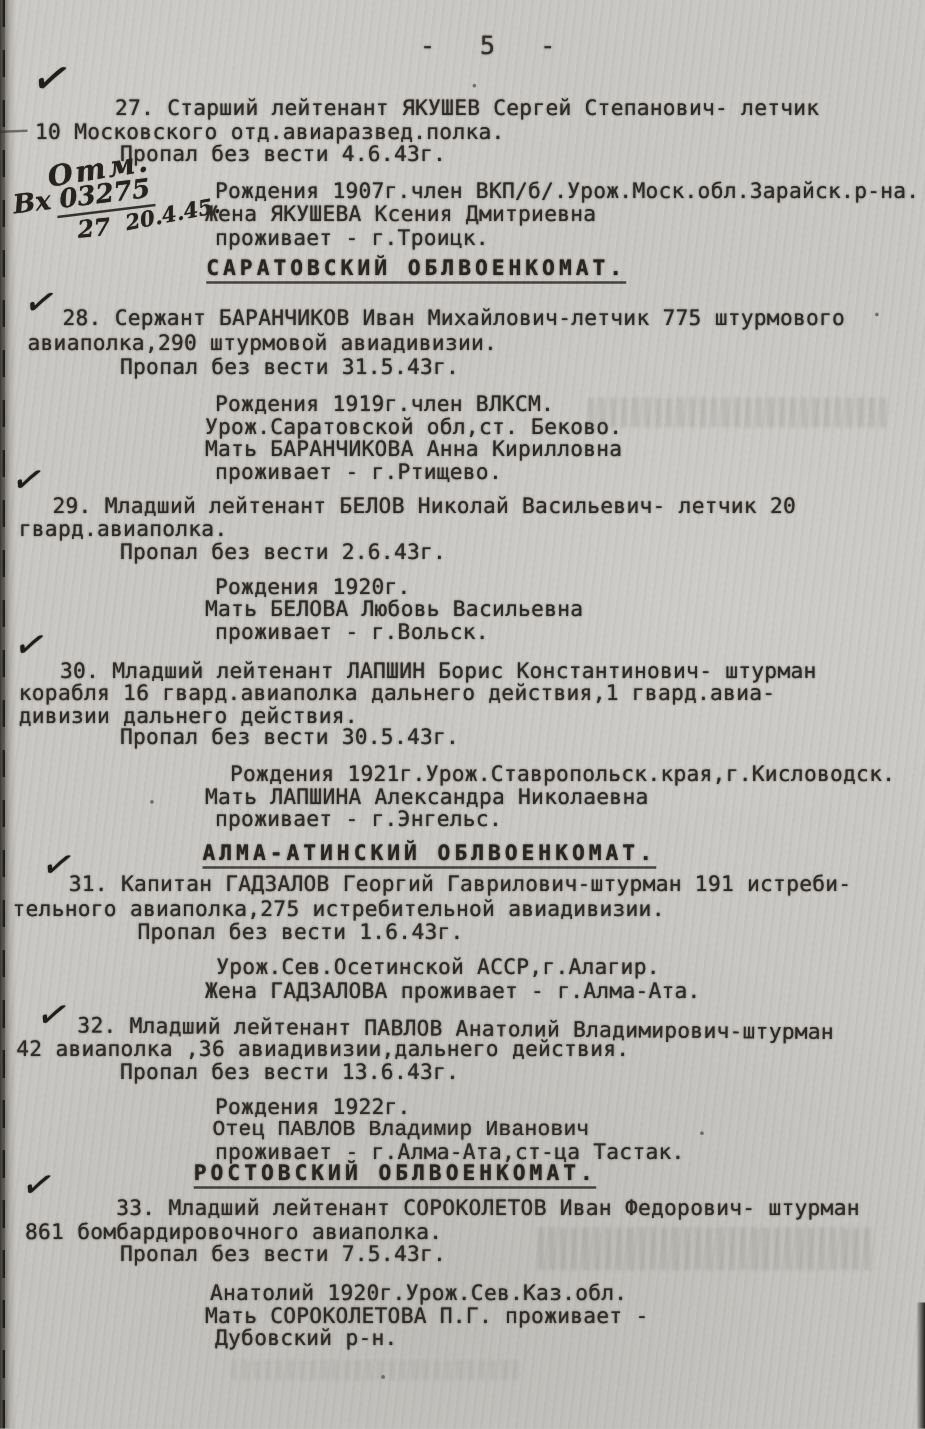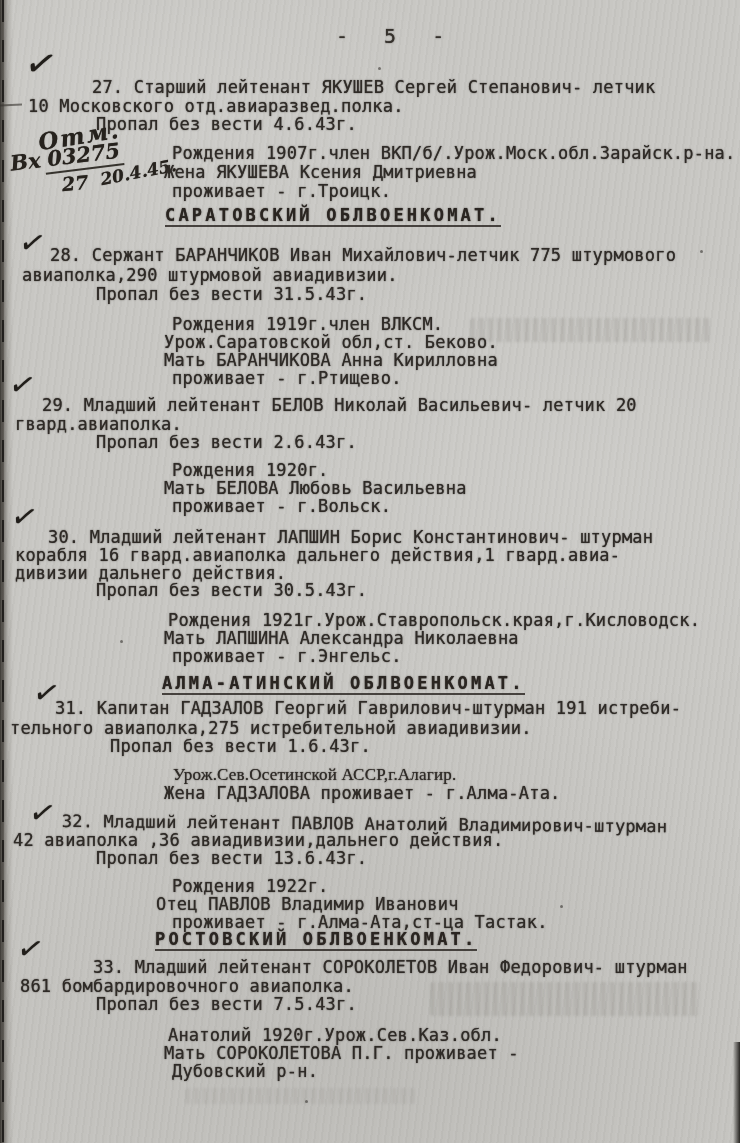--- a/index.html
+++ b/index.html
@@ -83,37 +83,37 @@
 <div class="tw" style="left:15px;top:415px;">гвард.авиаполка.</div>
 <div class="tw" style="left:96px;top:433px;">Пропал без вести 2.6.43г.</div>
 <div class="tw" style="left:172px;top:461px;">Рождения 1920г.</div>
 <div class="tw" style="left:164px;top:479px;">Мать БЕЛОВА Любовь Васильевна</div>
 <div class="tw" style="left:172px;top:497px;">проживает - г.Вольск.</div>
 
 <div class="tw" style="left:48px;top:528px;">30. Младший лейтенант ЛАПШИН Борис Константинович- штурман</div>
 <div class="tw" style="left:15px;top:546px;">корабля 16 гвард.авиаполка дальнего действия,1 гвард.авиа-</div>
 <div class="tw" style="left:15px;top:564px;">дивизии дальнего действия.</div>
 <div class="tw" style="left:96px;top:581px;">Пропал без вести 30.5.43г.</div>
-<div class="tw" style="left:168px;top:611px;">Рождения 1921г.Урож.Ставропольск.края,г.Кисловодск.</div>
+<div class="tw" style="left:184px;top:611px;">Рождения 1921г.Урож.Ставропольск.края,г.Кисловодск.</div>
 <div class="tw" style="left:164px;top:629px;">Мать ЛАПШИНА Александра Николаевна</div>
 <div class="tw" style="left:172px;top:647px;">проживает - г.Энгельс.</div>
 
 <div class="tw heading" style="left:162px;top:674px;">АЛМА-АТИНСКИЙ ОБЛВОЕНКОМАТ.</div>
 
 <div class="tw" style="left:55px;top:699px;">31. Капитан ГАДЗАЛОВ Георгий Гаврилович-штурман 191 истреби-</div>
 <div class="tw" style="left:10px;top:719px;">тельного авиаполка,275 истребительной авиадивизии.</div>
 <div class="tw" style="left:96px;top:737px;padding-left:14px;">Пропал без вести 1.6.43г.</div>
-<div class="tw" style="left:173px;top:765px;font-family:Liberation Serif, serif;">Урож.Сев.Осетинской АССР,г.Алагир.</div>
+<div class="tw" style="left:173px;top:765px;">Урож.Сев.Осетинской АССР,г.Алагир.</div>
 <div class="tw" style="left:164px;top:784px;">Жена ГАДЗАЛОВА проживает - г.Алма-Ата.</div>
 
 <div class="tw" style="left:62px;top:812px;transform:rotate(0.5deg);transform-origin:left top;">32. Младший лейтенант ПАВЛОВ Анатолий Владимирович-штурман</div>
 <div class="tw" style="left:13px;top:831px;">42 авиаполка ,36 авиадивизии,дальнего действия.</div>
 <div class="tw" style="left:96px;top:849px;">Пропал без вести 13.6.43г.</div>
 <div class="tw" style="left:172px;top:877px;">Рождения 1922г.</div>
-<div class="tw" style="left:156px;top:895px;">Отец ПАВЛОВ Владимир Иванович</div>
+<div class="tw" style="left:170px;top:895px;font-family:Liberation Mono, monospace;">Отец ПАВЛОВ Владимир Иванович</div>
 <div class="tw" style="left:172px;top:913px;">проживает - г.Алма-Ата,ст-ца Тастак.</div>
 
 <div class="tw heading" style="left:155px;top:930px;">РОСТОВСКИЙ ОБЛВОЕНКОМАТ.</div>
 
 <div class="tw" style="left:93px;top:958px;">33. Младший лейтенант СОРОКОЛЕТОВ Иван Федорович- штурман</div>
 <div class="tw" style="left:20px;top:977px;text-align:center;">861 бомбардировочного авиаполка.</div>
 <div class="tw" style="left:96px;top:995px;">Пропал без вести 7.5.43г.</div>
 <div class="tw" style="left:168px;top:1026px;">Анатолий 1920г.Урож.Сев.Каз.обл.</div>
 <div class="tw" style="left:164px;top:1044px;">Мать СОРОКОЛЕТОВА П.Г. проживает -</div>
 <div class="tw" style="left:172px;top:1062px;">Дубовский р-н.</div>

